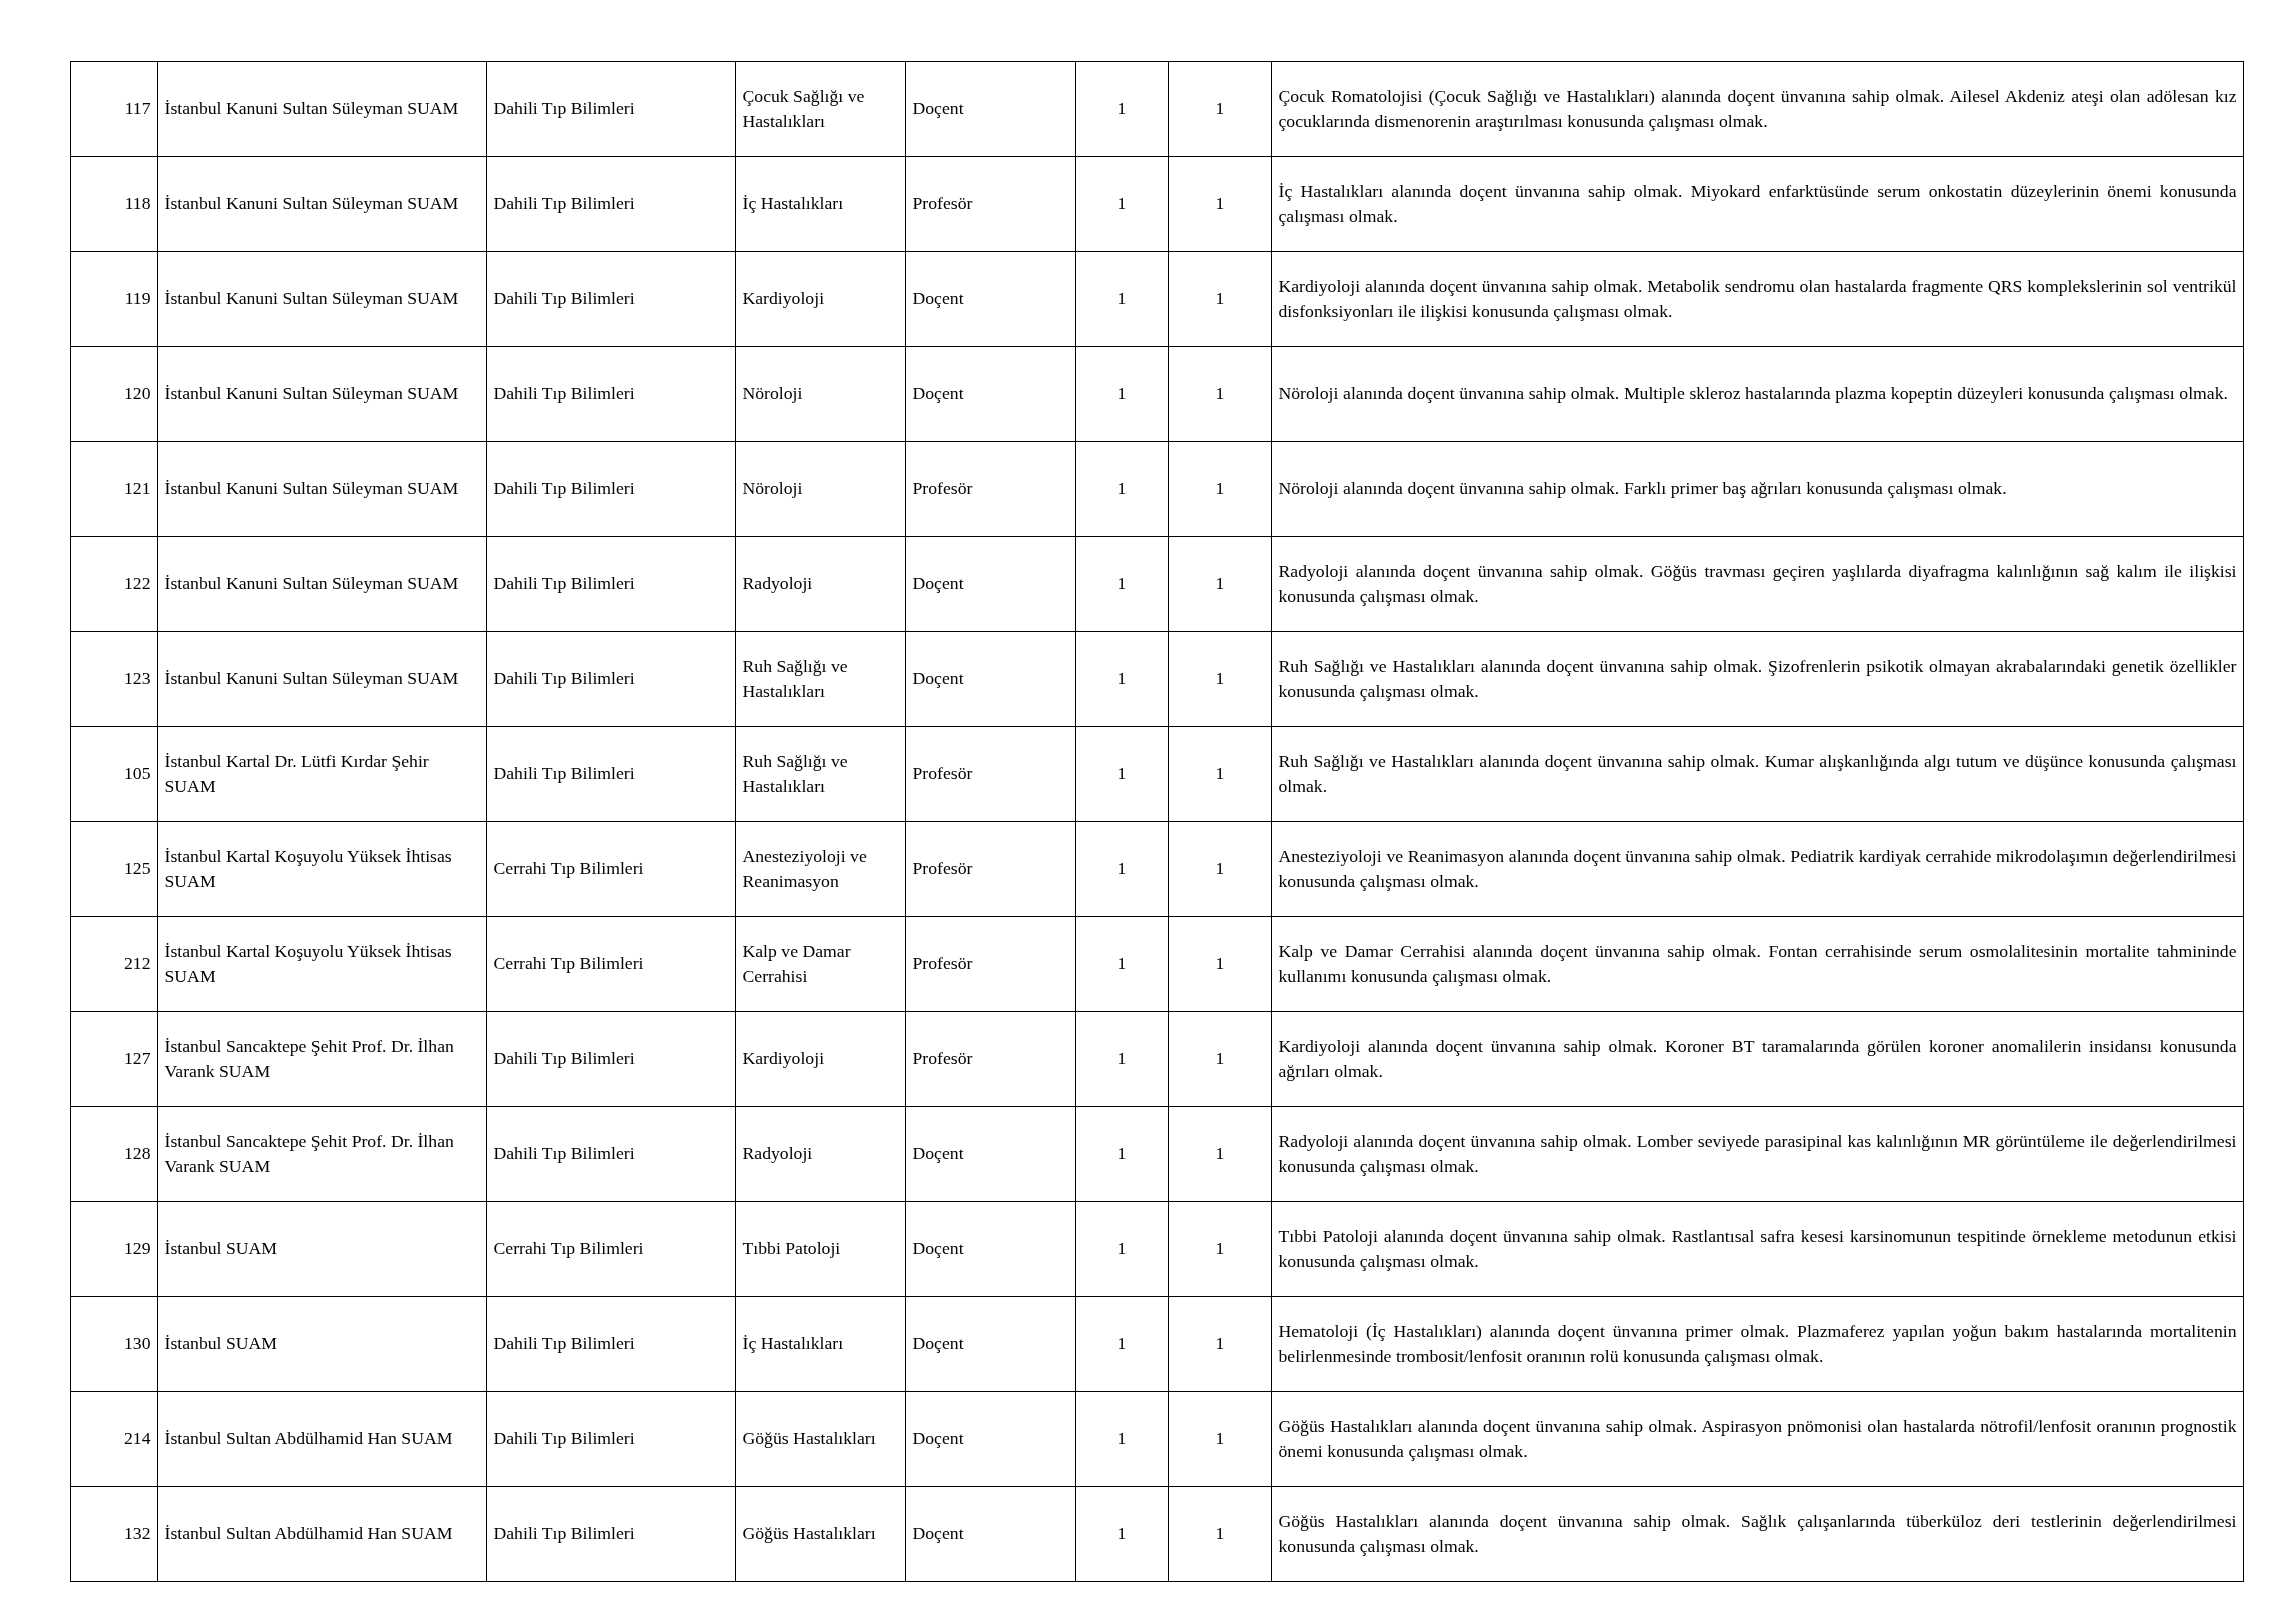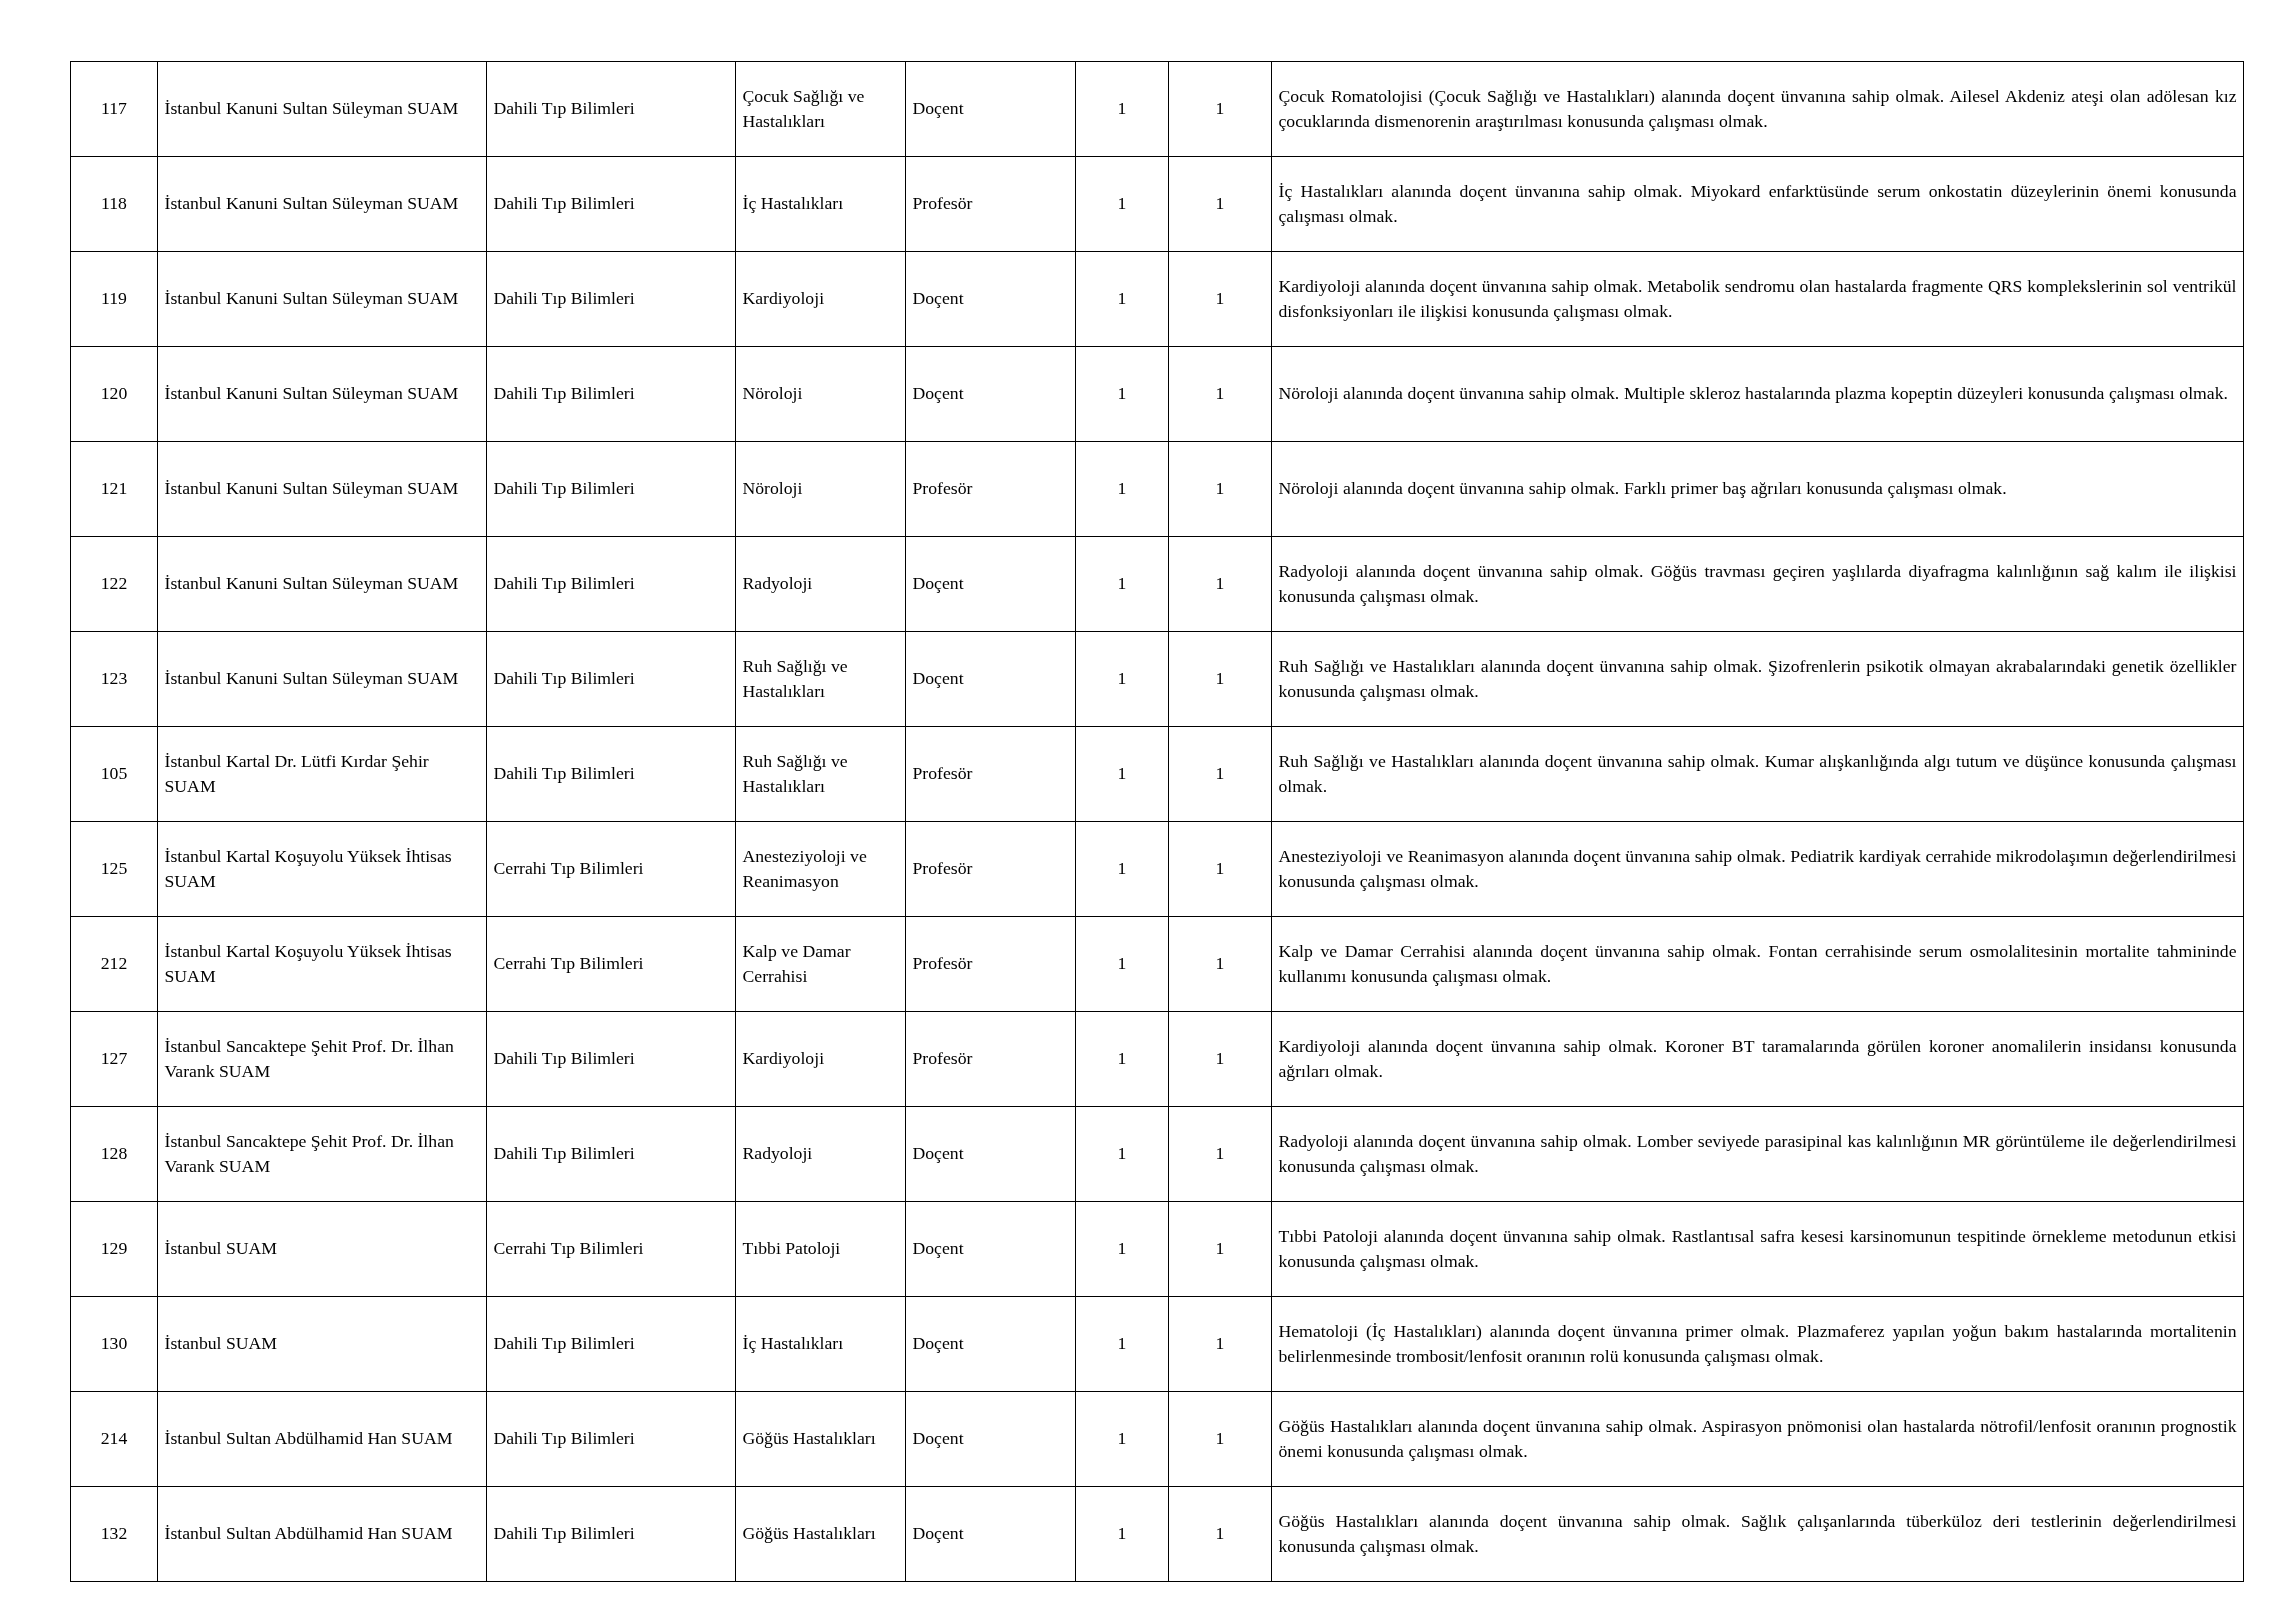--- a/index.html
+++ b/index.html
@@ -47,21 +47,21 @@
   col.c-no      { width: 87px; }
   col.c-kurum   { width: 329px; }
   col.c-bolum   { width: 249px; }
   col.c-anabilim{ width: 170px; }
   col.c-unvan   { width: 170px; }
   col.c-derece  { width: 93px; }
   col.c-adet    { width: 103px; }
   col.c-aciklama{ width: 972px; }
 
   td.no {
-    text-align: center;
+    text-align: right;
     padding: 0 2.6px;
   }
   td.kurum, td.bolum, td.anabilim, td.unvan {
     text-align: left;
     padding-left: 7.9px;
     padding-right: 3.9px;
   }
   td.derece, td.adet {
     text-align: center;
     padding: 0 2.6px;

